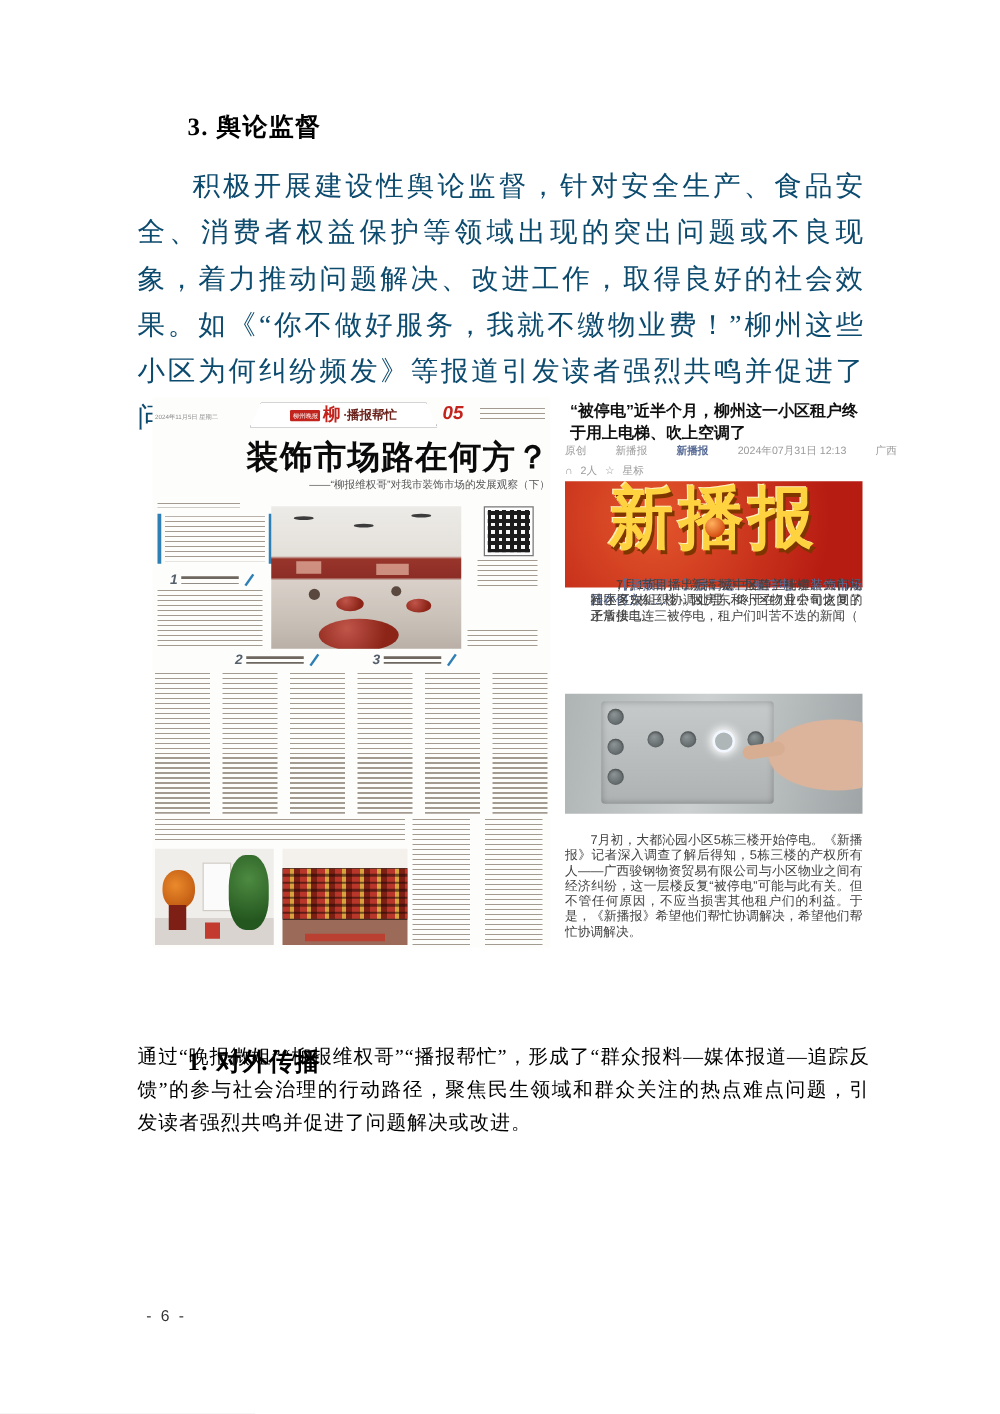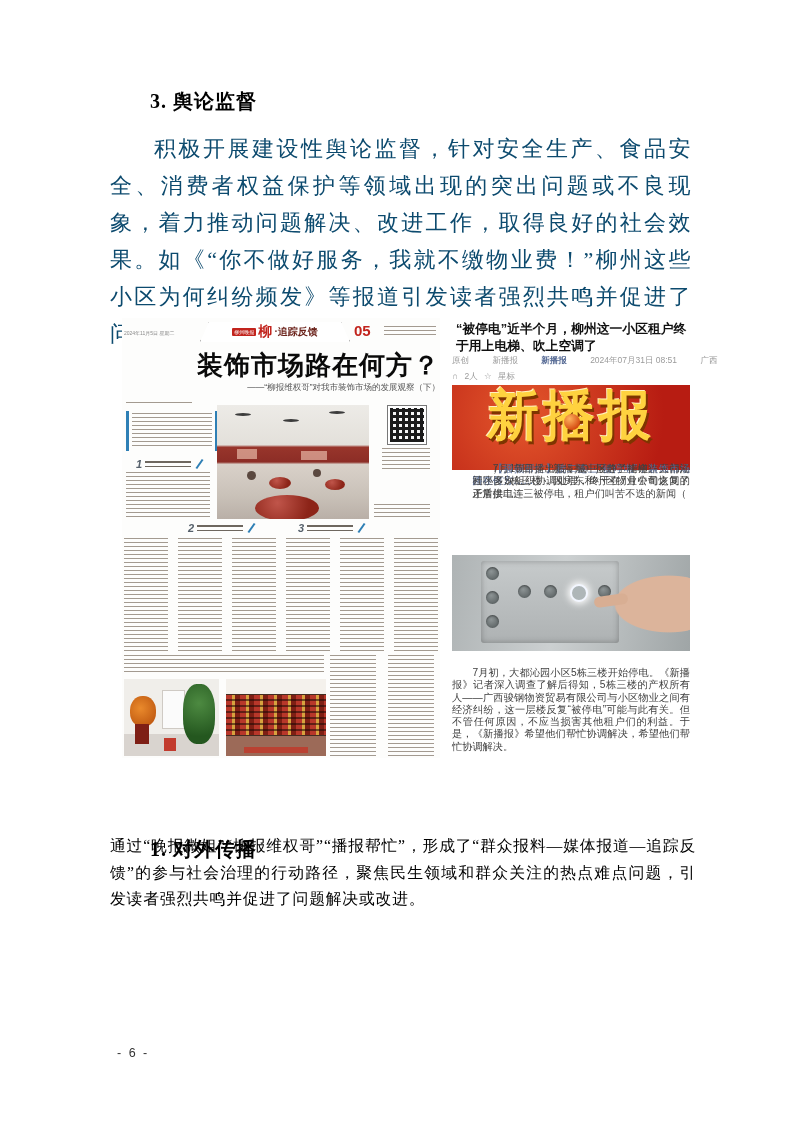--- a/index.html
+++ b/index.html
@@ -23,21 +23,21 @@
   .np{position:absolute;left:122px;top:318px;width:318px;height:440px;background:#fdfdfc;
       font-family:"Liberation Sans","DejaVu Sans",sans-serif;}
   .np *{position:absolute;}
   .np-date{left:2px;top:12px;font-size:5px;color:#8a8a8a;}
   .np-banner{left:78px;top:4px;width:150px;height:20px;background:#fff;box-shadow:0 1px 0 #444,0 -1px 0 #444;
              clip-path:polygon(6% 0,94% 0,100% 100%,0 100%);display:flex;align-items:center;justify-content:center;gap:2px;}
   .np-banner *{position:static;}
   .np-brand{background:#c2241d;color:#fff;font-size:5px;padding:1px 2px;border-radius:1px;}
   .np-liu{color:#c2241d;font-size:14px;font-weight:bold;font-family:"Liberation Serif",serif;}
   .np-bt{color:#6b221a;font-size:10px;font-weight:bold;font-family:"Liberation Serif",serif;}
-  .np-pageno{left:232px;top:4px;color:#c2241d;font-size:15px;font-weight:bold;}
+  .np-pageno{left:232px;top:4px;color:#c2241d;font-size:15px;font-weight:bold;font-style:italic;}
   .np-meta-right{left:262px;top:8px;width:52px;height:11px;}
   .np-headline{left:0;top:30px;width:318px;text-align:right;font-size:26px;font-weight:bold;color:#0a0a0a;
                letter-spacing:1px;font-family:"Liberation Sans",sans-serif;}
   .np-subtitle{left:0;top:64px;width:318px;text-align:right;font-size:8.5px;color:#555;}
   
   .np-byline{left:4px;top:84px;width:66px;height:4px;}
   .np-intro{left:4px;top:93px;width:80px;height:40px;border-left:3px solid #2e7fb5;border-right:3px solid #2e7fb5;padding:0 3px;}
   .np-intro-st{position:absolute;inset:2px 3px;}
   .np-sec{display:flex;align-items:center;gap:3px;}
   .np-sec *{position:static;}
@@ -123,21 +123,21 @@
 <div class="page">
 
   <div class="doc-h" id="h-sec3">3. 舆论监督</div>
   <p class="doc-p" id="p-sec3">积极开展建设性舆论监督，针对安全生产、食品安全、消费者权益保护等领域出现的突出问题或不良现象，着力推动问题解决、改进工作，取得良好的社会效果。如《“你不做好服务，我就不缴物业费！”柳州这些小区为何纠纷频发》等报道引发读者强烈共鸣并促进了问题解决或改进。</p>
 
   <div class="np">
     <span class="np-date">2024年11月5日 星期二</span>
     <div class="np-banner">
       <span class="np-brand">柳州晚报</span>
       <span class="np-liu">柳</span>
-      <span class="np-bt">·追踪反馈</span>
+      <span class="np-bt">·播报帮忙</span>
     </div>
     <span class="np-pageno">05</span>
     <div class="np-meta-right st"></div>
     <div class="np-headline">装饰市场路在何方？</div>
     <div class="np-subtitle">——“柳报维权哥”对我市装饰市场的发展观察（下）</div>
 
     <div class="np-byline st"></div>
     <div class="np-intro">
       <div class="np-intro-st st"></div>
     </div>
@@ -196,21 +196,21 @@
       <div class="photoR-cap"></div>
     </div>
   </div>
 
   <div class="wx">
     <p class="wx-title">“被停电”近半个月，柳州这一小区租户终于用上电梯、吹上空调了</p>
     <div class="wx-meta">
       <span>原创</span>
       <span>新播报</span>
       <span class="wx-account">新播报</span>
-      <span>2024年07月31日 08:51</span>
+      <span>2024年07月31日 12:13</span>
       <span>广西</span>
     </div>
     <div class="wx-meta2">
       <span>∩</span>
       <span>2人</span>
       <span>☆</span>
       <span>星标</span>
     </div>
     <div class="wx-logo">
       <span class="wx-logo-text">新播报</span>

